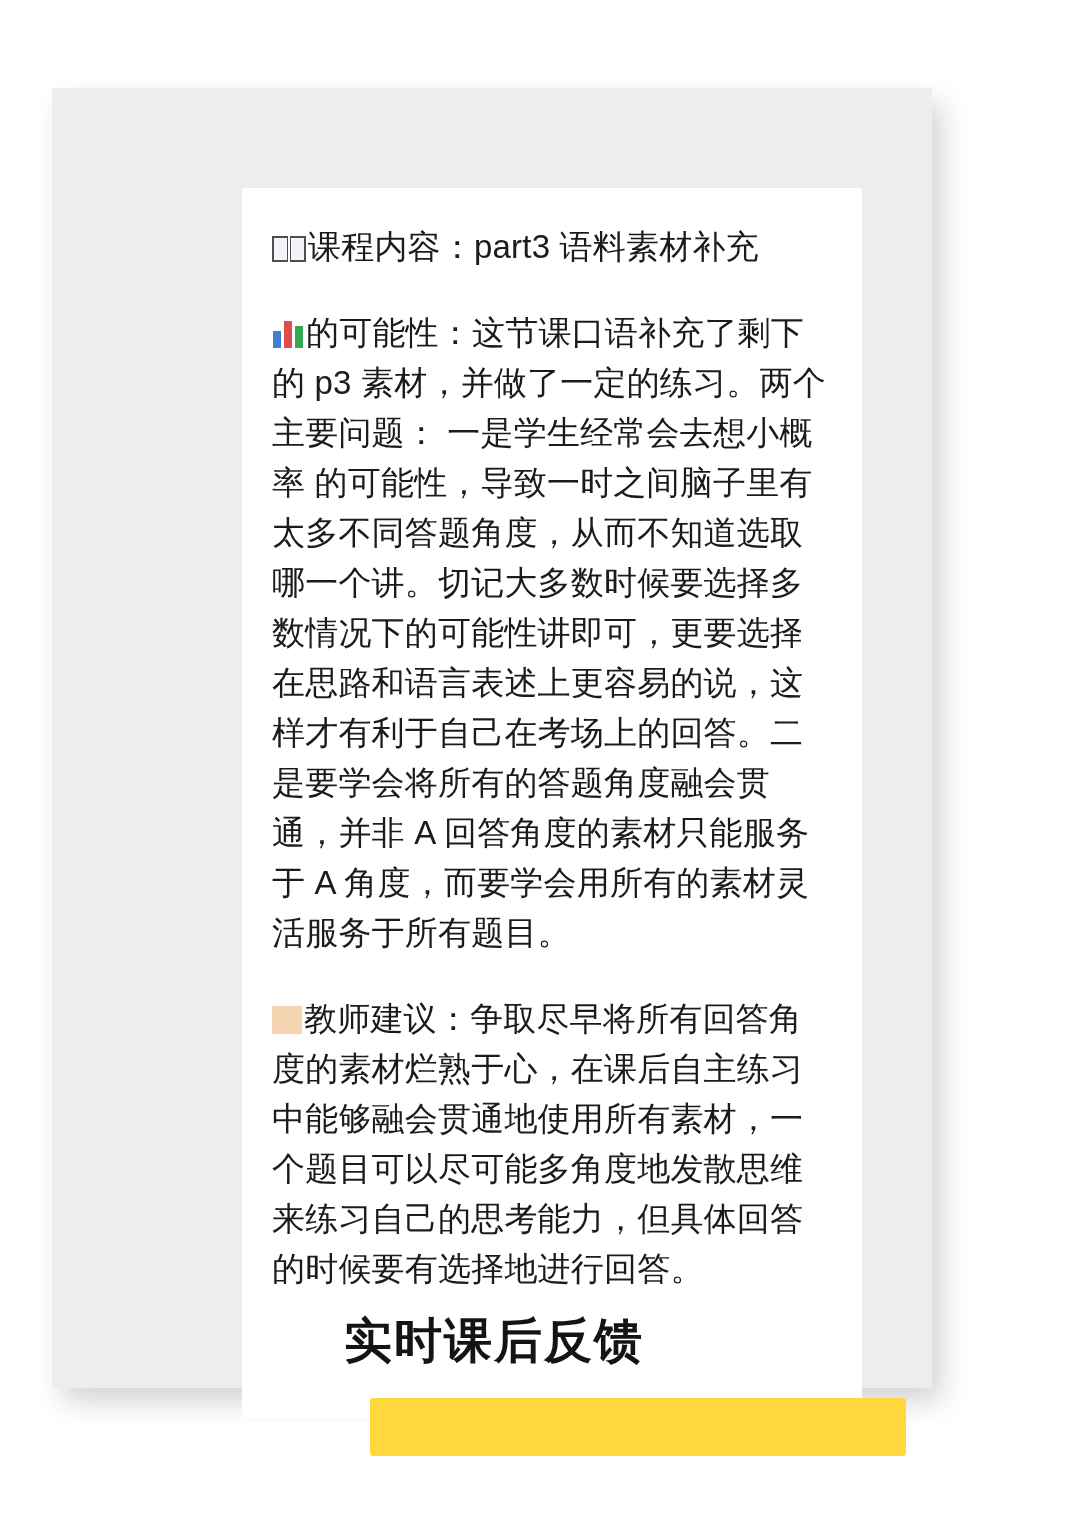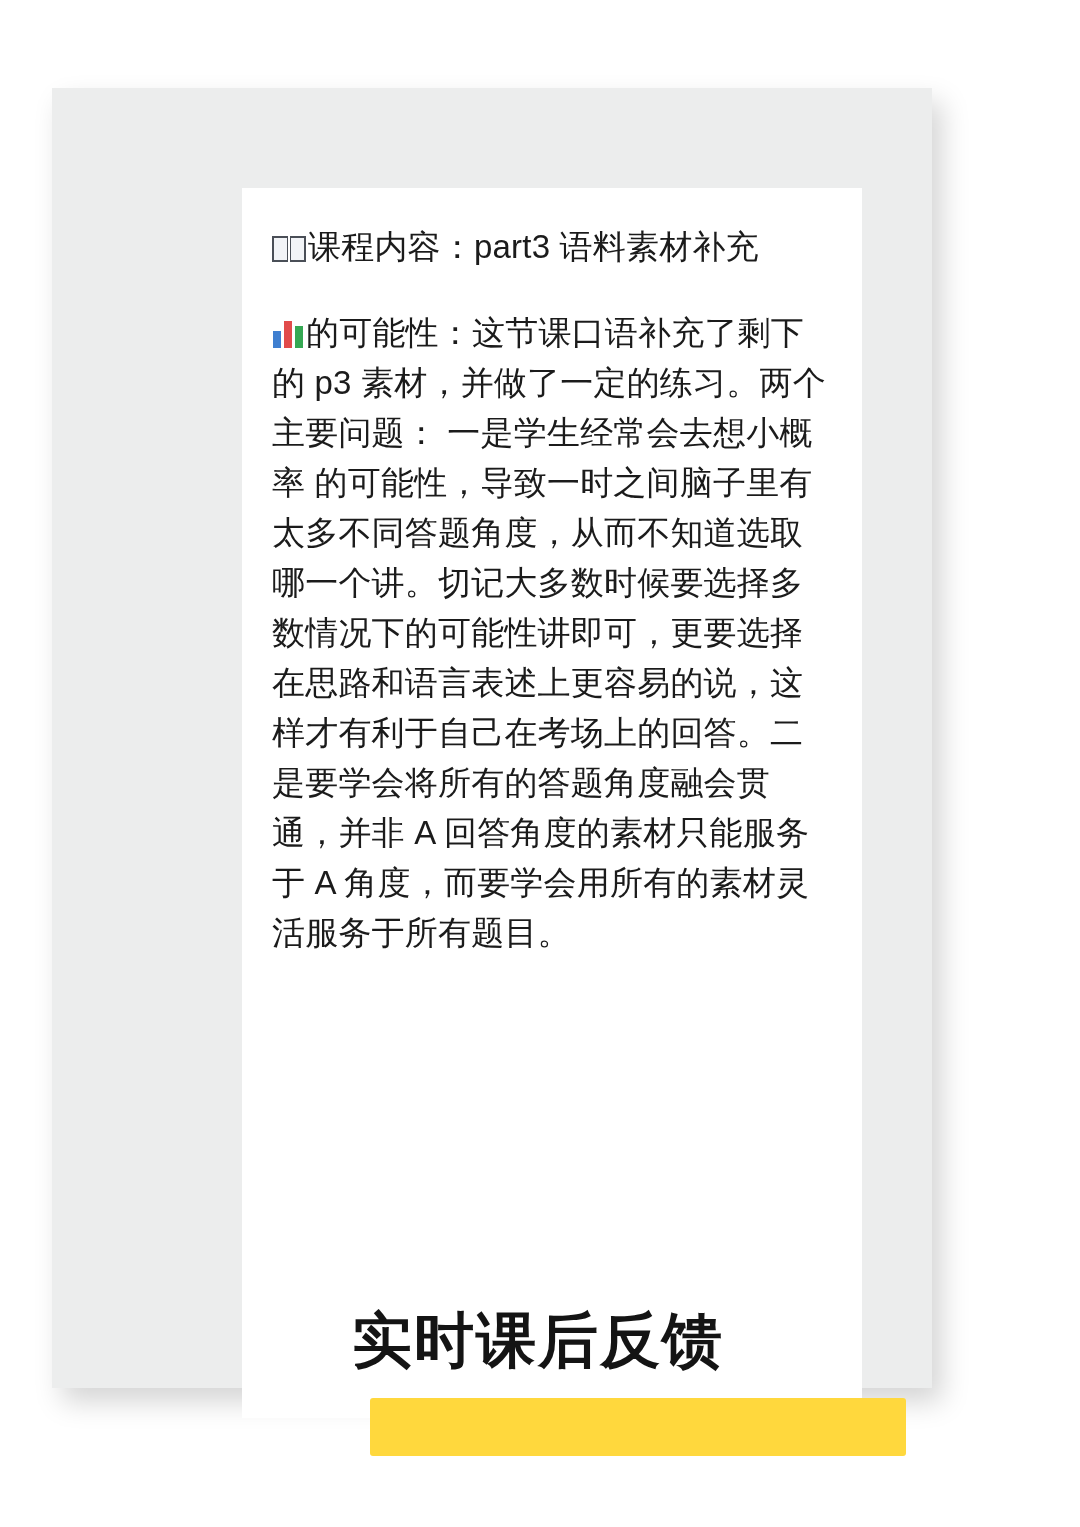--- a/index.html
+++ b/index.html
@@ -111,25 +111,25 @@
     top: 1398px;
     width: 536px;
     height: 58px;
     background: #ffd83d;
     border-radius: 3px;
   }
 
   
   .caption {
     position: absolute;
-    left: 352px;
+    left: 344px;
     top: 1296px;
     width: 580px;
     font-family: "Liberation Sans", "DejaVu Sans", sans-serif;
-    font-size: 60px;
+    font-size: 48px;
     font-weight: bold;
     color: #141414;
     letter-spacing: 2px;
     line-height: 90px;
     white-space: nowrap;
     text-shadow:
       -3px -3px 0 #ffffff,
        3px -3px 0 #ffffff,
       -3px  3px 0 #ffffff,
        3px  3px 0 #ffffff,
@@ -151,18 +151,21 @@
         <span class="pg l"></span><span class="pg r"></span>
       </span><span>课程内容：</span><span>part3 语料素材补充</span>
     </p>
 
     <p class="para">
       <span class="icon-bars line-emoji">
         <i class="b1"></i><i class="b2"></i><i class="b3"></i>
       </span><span>的可能性：</span><span>这节课口语补充了剩下的 p3 素材，并做了一定的练习。两个主要问题： 一是学生经常会去想小概率 的可能性，导致一时之间脑子里有太多不同答题角度，从而不知道选取哪一个讲。切记大多数时候要选择多数情况下的可能性讲即可，更要选择在思路和语言表述上更容易的说，这样才有利于自己在考场上的回答。二是要学会将所有的答题角度融会贯通，并非 A 回答角度的素材只能服务于 A 角度，而要学会用所有的素材灵活服务于所有题目。</span>
     </p>
 
+    <p class="para">
+      <span class="icon-square line-emoji"></span><span>教师建议：</span><span>争取尽早将所有回答角度的素材烂熟于心，在课后自主练习中能够融会贯通地使用所有素材，一个题目可以尽可能多角度地发散思维来练习自己的思考能力，但具体回答的时候要有选择地进行回答。</span>
+    </p>
 
   </div>
 </div>
 
 <div class="highlight-bar"></div>
 <div class="caption">实时课后反馈</div>
 
 </body></html>

